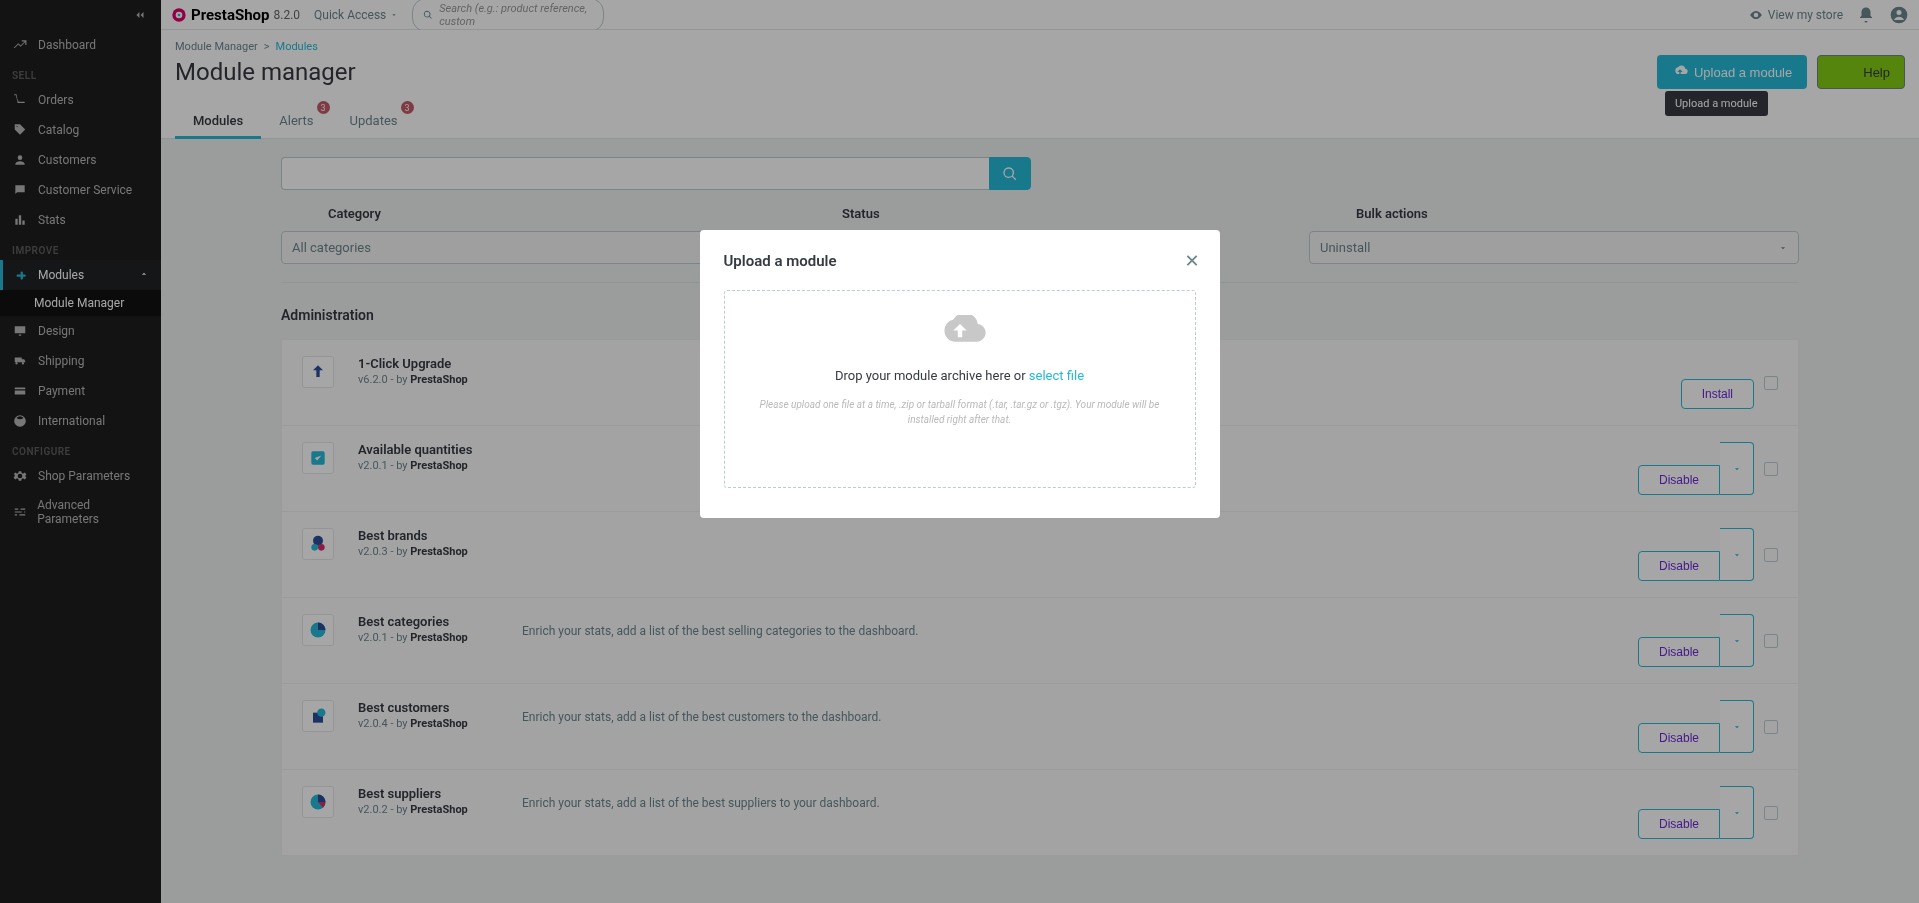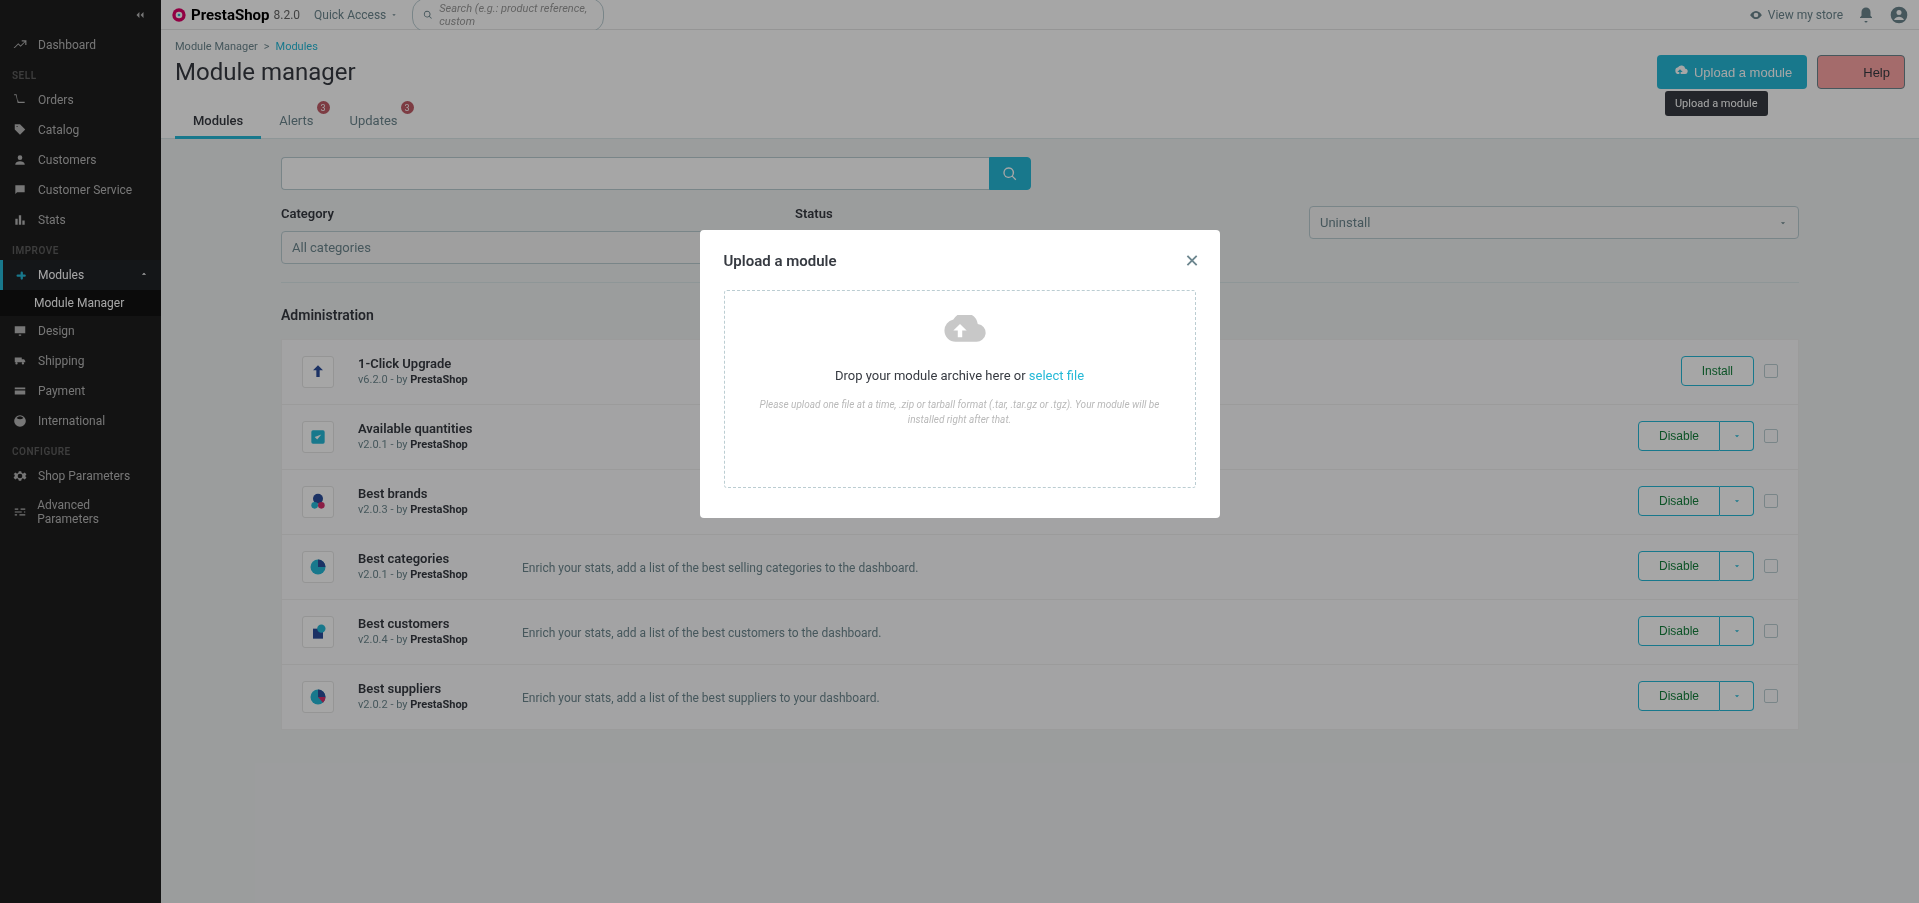--- a/index.html
+++ b/index.html
@@ -35,49 +35,49 @@
 
 .page-header { background: #fff; border-bottom: 1px solid #dbe6e9; padding: 10px 14px 0; }
 .breadcrumb { font-size: 11px; color: #6c868e; display: flex; gap: 6px; }
 .breadcrumb a { color: #25b9d7; text-decoration: none; }
 .page-title-row { display: flex; align-items: center; justify-content: space-between; margin-top: 2px; }
 .page-title { font-size: 24px; font-weight: 400; color: #363a41; }
 .header-actions { display: flex; gap: 10px; position: relative; }
 .btn { border-radius: 4px; padding: 8px 14px; font-size: 13px; cursor: pointer; display: flex; align-items: center; gap: 6px; border: 1px solid transparent; }
 .btn-primary { background: #25b9d7; color: #fff; }
 .tooltip-pop { position: absolute; top: 36px; left: 8px; background: #363a41; color: #fff; font-size: 11px; padding: 6px 10px; border-radius: 3px; white-space: nowrap; }
-.btn-outline { background: #fca5a5; border: 1px solid #6c868e; color: #363a41; padding-left: 45px; }
+.btn-outline { background: #84cc16; border: 1px solid #6c868e; color: #363a41; padding-left: 45px; }
 .tabs { display: flex; gap: 0; margin-top: 14px; }
 .tab { padding: 10px 18px; font-size: 13px; color: #6c868e; cursor: pointer; position: relative; }
 .tab.active { color: #363a41; font-weight: 500; }
 .tab.active::after { content: ""; position: absolute; left: 0; right: 0; bottom: -1px; height: 3px; background: #25b9d7; }
 .badge-count { position: absolute; top: -2px; right: 2px; background: #c05c67; color: #fff; font-size: 9px; width: 13px; height: 13px; border-radius: 50%; display: flex; align-items: center; justify-content: center; }
 
 
 .content { padding: 18px 120px; flex: 1; overflow: auto; }
 .search-row { display: flex; margin-bottom: 16px; }
 .search-main { flex: 1; max-width: 750px; display: flex; }
 .search-main input { flex: 1; border: 1px solid #bbcdd2; border-right: none; border-radius: 4px 0 0 4px; padding: 8px; font-size: 13px; }
 .search-btn { background: #25b9d7; border: 1px solid #25b9d7; color: #fff; width: 42px; border-radius: 0 4px 4px 0; display: flex; align-items: center; justify-content: center; cursor: pointer; }
 .filters-row { display: flex; gap: 24px; margin-bottom: 18px; }
 .filter-group { flex: 1; }
-.filter-label { font-weight: 600; font-size: 13px; margin-bottom: 10px; display: block; }
+.filter-label { font-weight: 600; font-size: 13px; margin-bottom: 10px; display: block; margin-left: 47px; }
 .select { border: 1px solid #bbcdd2; border-radius: 4px; padding: 8px 10px; background: #f4f4f4; font-size: 13px; color: #6c868e; display: flex; justify-content: space-between; align-items: center; cursor: pointer; }
 .section-title { font-size: 14px; font-weight: 600; margin: 24px 0 16px; color: #363a41; }
 .module-divider { height: 1px; background: #dbe6e9; margin-bottom: 22px; }
 .module-row { display: flex; align-items: flex-start; padding: 16px 20px; background: #fafbfc; border: 1px solid #eee; border-top: none; gap: 24px; }
 .module-row:first-of-type { border-top: 1px solid #eee; }
 .module-icon { width: 32px; height: 32px; display: flex; align-items: center; justify-content: center; background: #fff; border: 1px solid #e5e5e5; border-radius: 3px; }
 .module-info { width: 140px; }
 .module-name { font-weight: 600; font-size: 13px; color: #363a41; }
 .module-meta { font-size: 11px; color: #6c868e; margin-top: 2px; }
 .module-meta strong { color: #363a41; }
 .module-desc { flex: 1; font-size: 12px; color: #6c868e; padding-top: 10px; }
 .module-actions { display: flex; align-items: center; gap: 10px; margin-left: auto; }
-.btn-action { border: 1px solid #25b9d7; color: #15803d; background: #fff; border-radius: 4px; padding: 7px 20px; font-size: 12px; cursor: pointer; }
+.btn-action { border: 1px solid #25b9d7; color: #6d28d9; background: #fff; border-radius: 4px; padding: 7px 20px; font-size: 12px; cursor: pointer; margin-top: 23px; }
 .btn-action-split { display: flex; }
 .btn-action-split .btn-action { border-radius: 4px 0 0 4px; }
 .btn-action-split .btn-drop { border: 1px solid #25b9d7; border-left: none; color: #25b9d7; background: #fff; border-radius: 0 4px 4px 0; width: 34px; display: flex; align-items: center; justify-content: center; cursor: pointer; }
 .module-check { width: 14px; height: 14px; border: 1px solid #bbcdd2; border-radius: 2px; cursor: pointer; }
 
 
 .overlay { position: absolute; inset: 0; background: rgba(0,0,0,0.35); display: flex; align-items: flex-start; justify-content: center; padding-top: 230px; }
 .modal { background: #fff; width: 520px; border-radius: 4px; padding: 22px 24px 30px; position: relative; }
 .modal-title { font-size: 15px; font-weight: 600; color: #363a41; }
 .modal-close { position: absolute; top: 20px; right: 20px; font-size: 18px; color: #6c868e; cursor: pointer; }
@@ -302,20 +302,21 @@
               <span>All categories</span>
               <svg width="10" height="10" viewBox="0 0 24 24" fill="#6c868e">
                 <path d="M7 10l5 5 5-5z"></path>
               </svg>
             </div>
         </div>
         <div class="filter-group">
           <span class="filter-label">Status</span>
         </div>
         <div class="filter-group">
+          <span class="filter-label">Bulk actions</span>
           <div class="select">
               <span>Uninstall</span>
               <svg width="10" height="10" viewBox="0 0 24 24" fill="#6c868e">
                 <path d="M7 10l5 5 5-5z"></path>
               </svg>
             </div>
         </div>
       </div>
       <div class="module-divider"></div>
       <div class="section-title">Administration</div>

